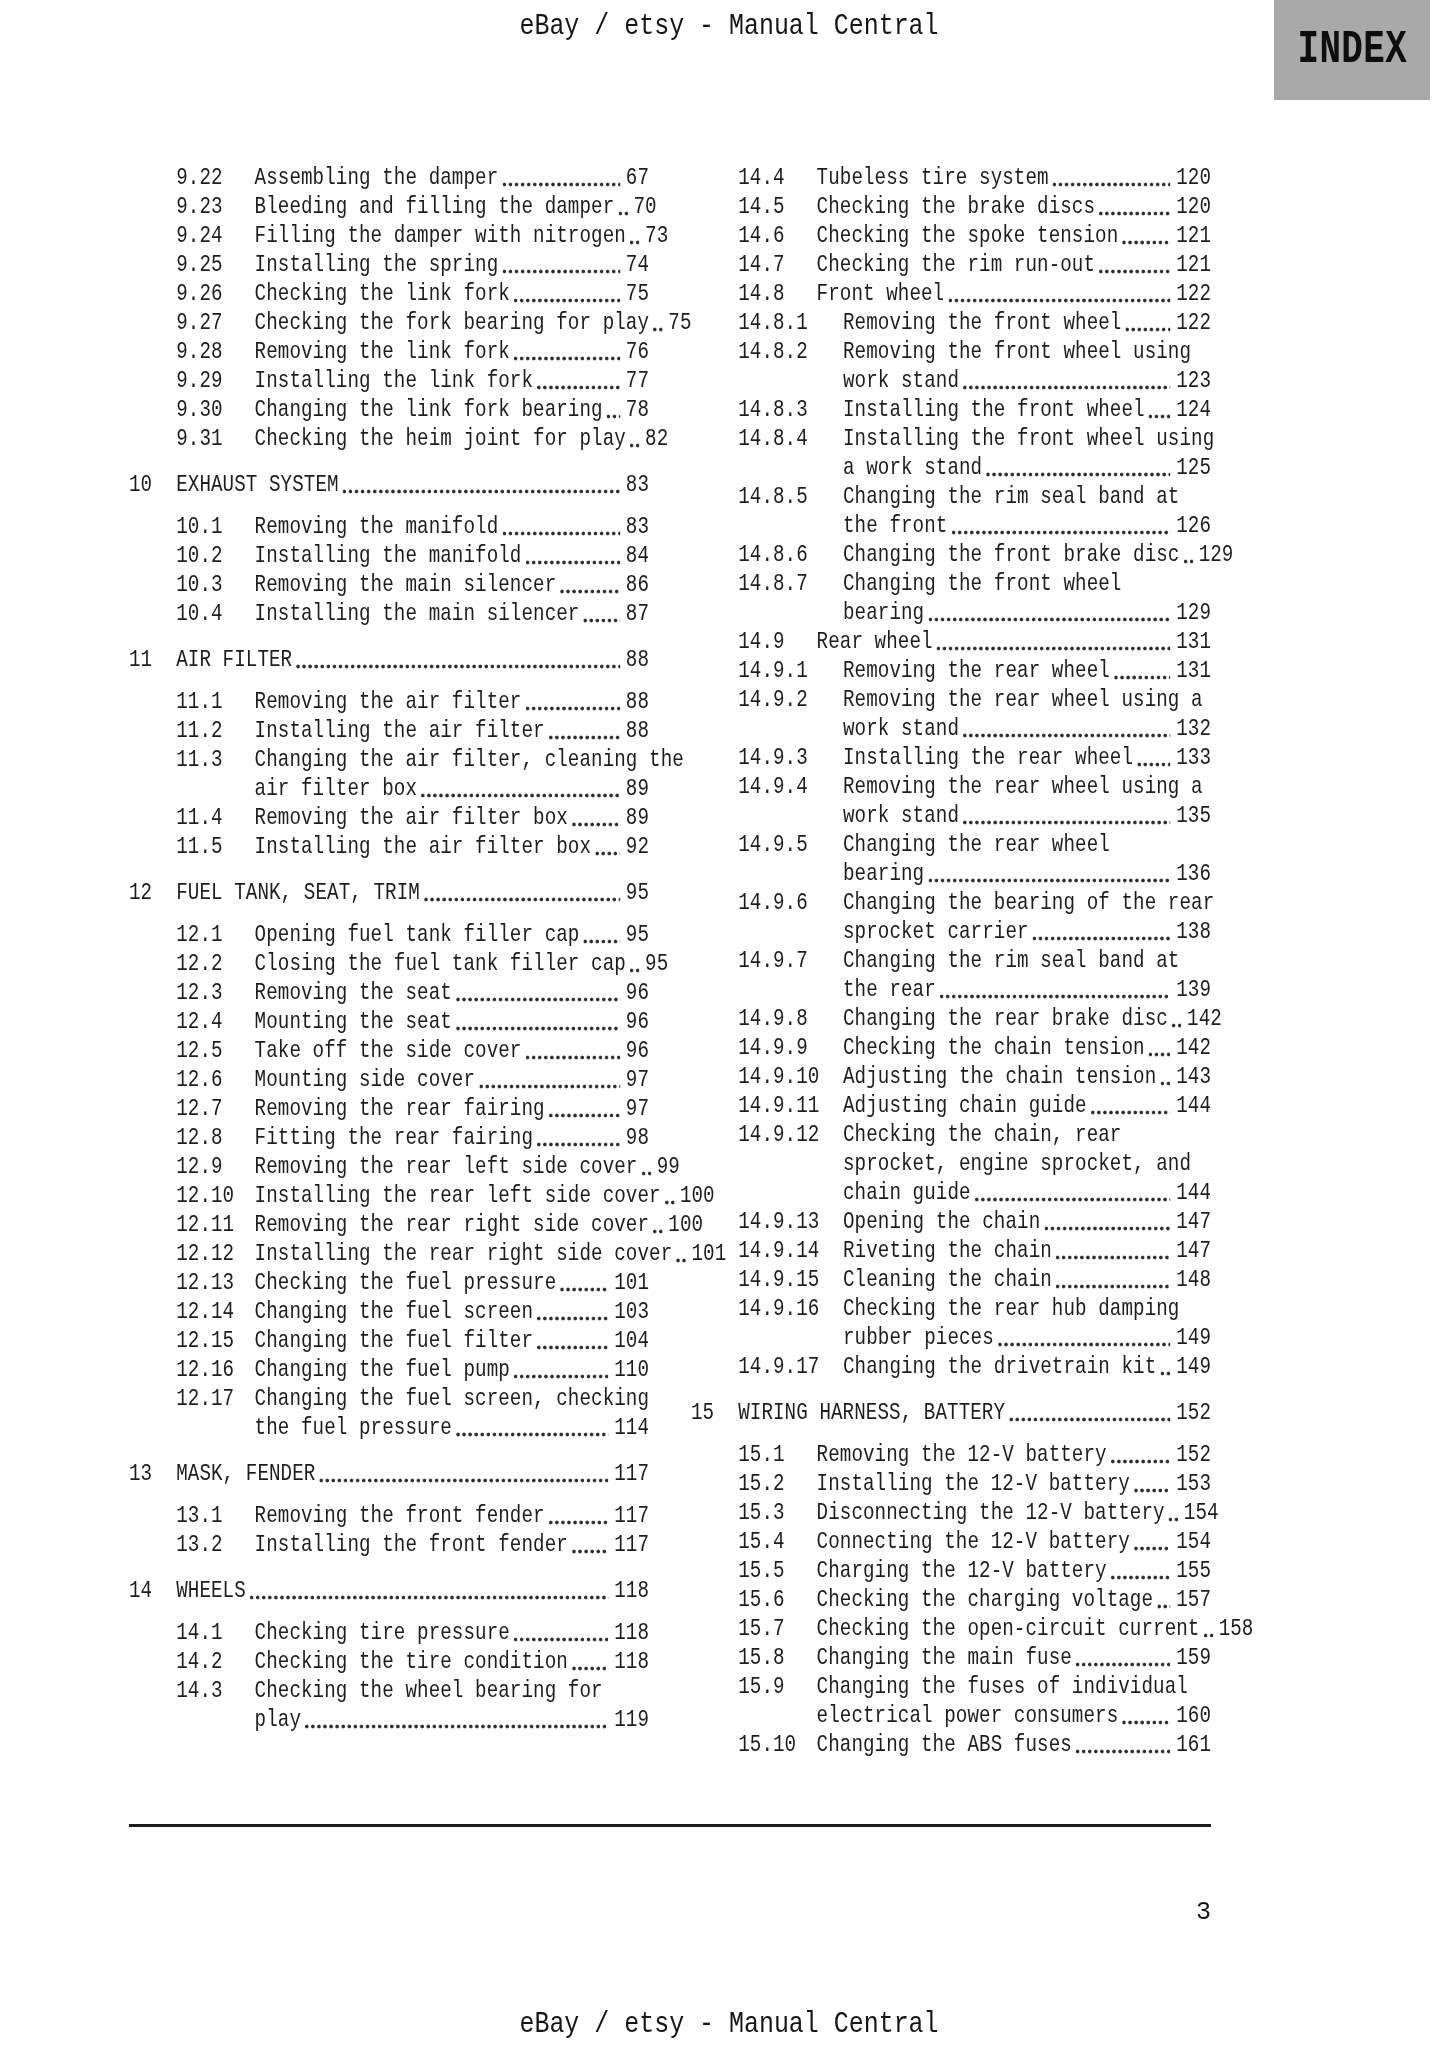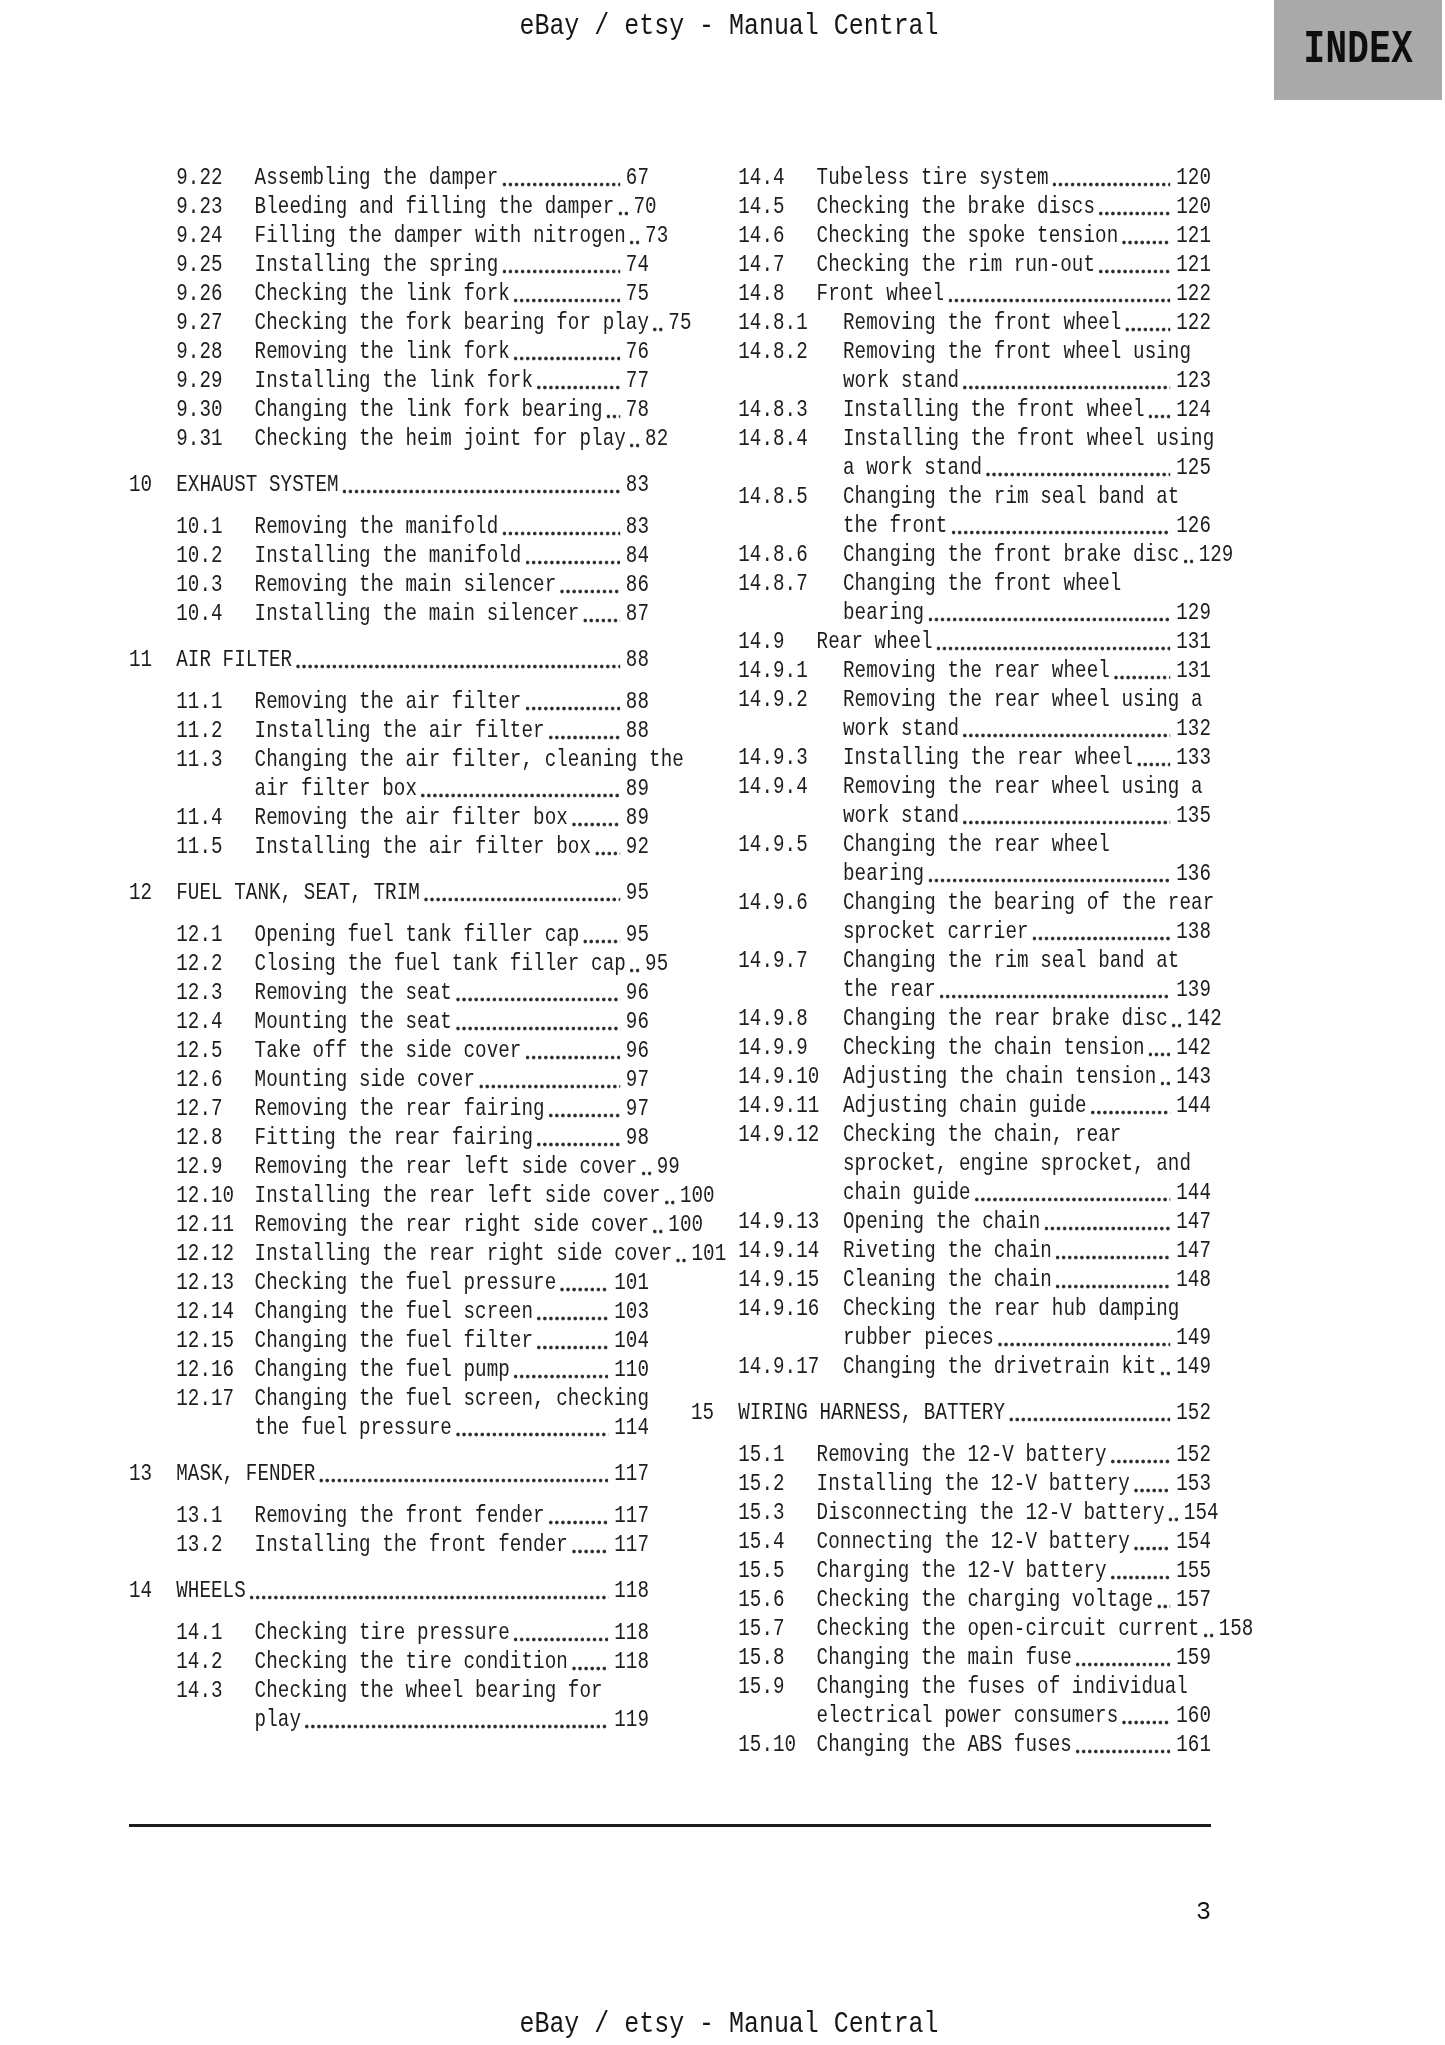--- a/index.html
+++ b/index.html
@@ -21,21 +21,21 @@
     left: 50%;
     transform: translateX(-50%) scaleX(0.86);
     font-size: 29px;
     white-space: nowrap;
     color: #161616;
   }
   .index-tab {
     position: absolute;
     top: 0;
     left: 1268px;
-    width: 168px;
+    width: 156px;
     height: 100px;
     background: #a9a9a9;
     display: flex;
     align-items: center;
     justify-content: center;
   }
   .index-tab .index-label {
     font-size: 46px;
     font-weight: bold;
     color: #0e0e0e;

